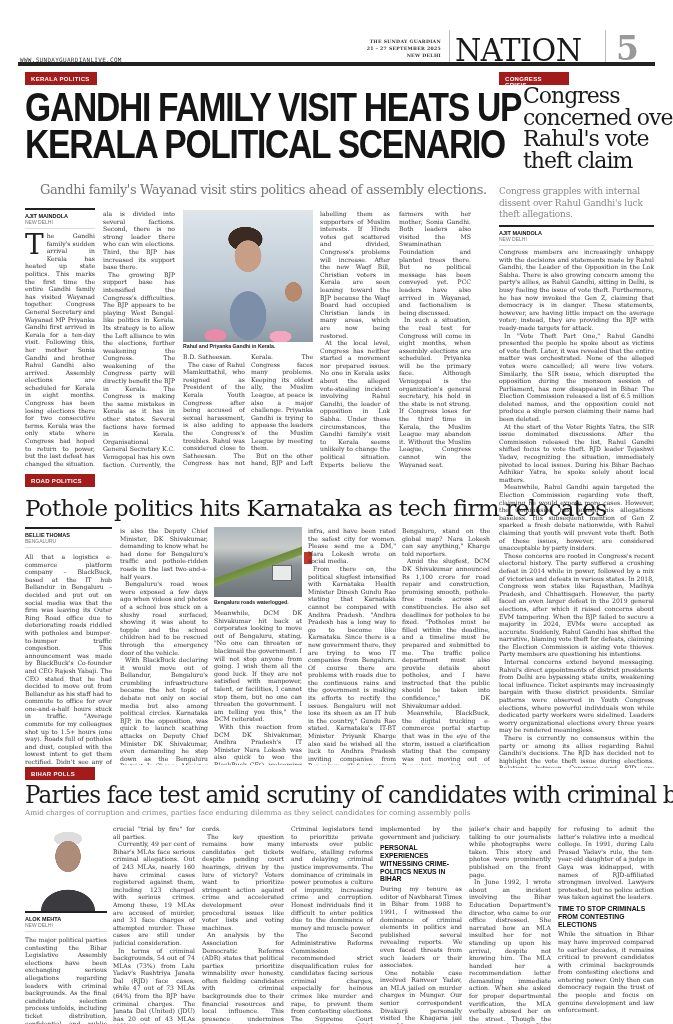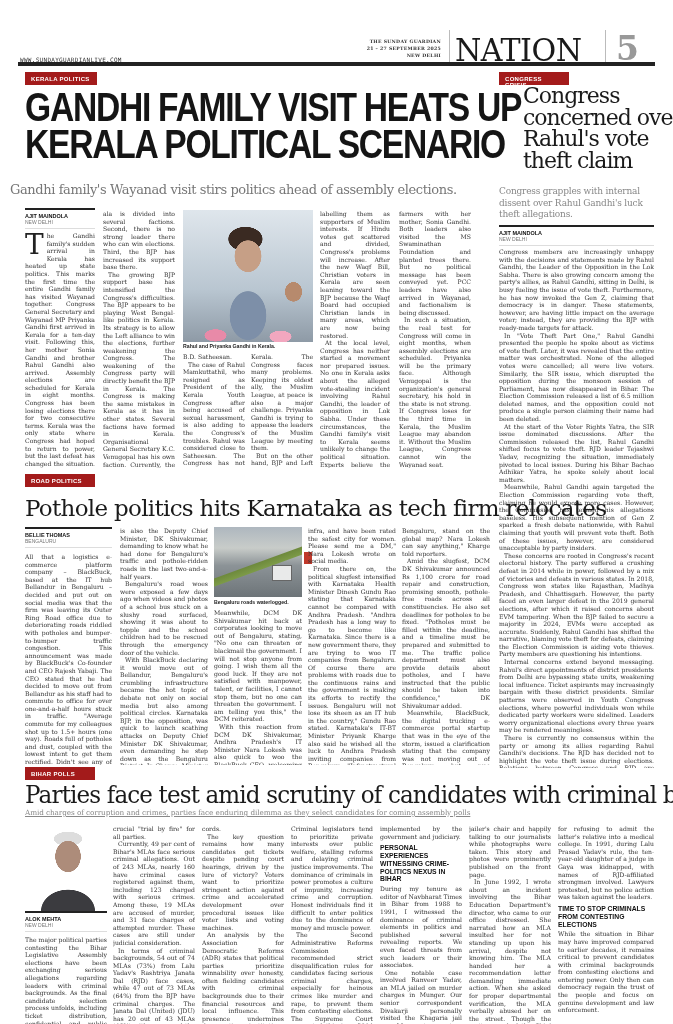--- a/index.html
+++ b/index.html
@@ -21,21 +21,21 @@
   .col { position: absolute; overflow: hidden; }
   .col p { text-indent: 5px; }
   .col p.first { text-indent: 0; }
 
   .byline { position: absolute; border-top: 2px solid #222; padding-top: 3px; }
   .byline .name { font: bold 5.5px "Liberation Sans", sans-serif; color: #111; }
   .byline .place { font: 5px "Liberation Sans", sans-serif; color: #777; border-bottom: 1px solid #ddd; padding-bottom: 3px; }
 
   
   .h1 { position: absolute; left: 25px; top: 89px; font: bold 40px "Liberation Sans", sans-serif; line-height: 37px; color: #151515; letter-spacing: -1.5px; transform: scaleX(.84); transform-origin: left; white-space: nowrap; }
-  .h1-sub { position: absolute; left: 10px; top: 182px; font: 13px "DejaVu Serif", serif; color: #777; letter-spacing: -.4px; white-space: nowrap; }
+  .h1-sub { position: absolute; left: 40px; top: 182px; font: 13px "DejaVu Serif", serif; color: #777; letter-spacing: -.4px; white-space: nowrap; }
   .dropcap { float: left; font: 28px "DejaVu Serif", serif; line-height: 24px; margin: 1px 3px 0 0; color: #222; }
 
   .photo1 { position: absolute; left: 183px; top: 210px; width: 130px; height: 132px; background:
       radial-gradient(ellipse 22px 26px at 50% 35%, #c69f86 60%, transparent 62%),
       radial-gradient(ellipse 28px 20px at 48% 22%, #3a2a22 60%, transparent 62%),
       radial-gradient(ellipse 30px 40px at 50% 80%, #7d8fa8 60%, transparent 62%),
       radial-gradient(ellipse 14px 16px at 85% 62%, #b78a6d 60%, transparent 62%),
       radial-gradient(ellipse 18px 10px at 25% 95%, #e88aa8 60%, transparent 62%),
       radial-gradient(ellipse 18px 10px at 75% 96%, #f2a7bf 60%, transparent 62%),
       linear-gradient(#dfe6ec, #b9c6d1 60%, #8e9aa6); }
@@ -48,21 +48,21 @@
   
   .h3 { position: absolute; left: 25px; top: 495px; font: 23px "DejaVu Serif", serif; color: #1a1a1a; letter-spacing: -.7px; white-space: nowrap; }
   .photo3 { position: absolute; left: 258px; top: 520px; width: 115px; height: 70px; background:
       linear-gradient(160deg, transparent 50%, #6e8a3d 51%, #7c9a47 58%, transparent 59%),
       linear-gradient(#aeb7bf 0, #c8ccc9 30%, #8c9397 55%, #6d7478 100%); }
   .photo3 .truck { position: absolute; left: 58px; top: 38px; width: 20px; height: 16px; background: #e9eaea; border: 1px solid #666; }
   .photo3 .truck2 { position: absolute; left: 90px; top: 25px; width: 8px; height: 12px; background: #c0392b; }
 
   
   .h4 { position: absolute; left: 25px; top: 781px; font: 24px "DejaVu Serif", serif; color: #1a1a1a; letter-spacing: -.9px; white-space: nowrap; transform: scaleX(.96); transform-origin: left; }
-  .h4-sub { position: absolute; left: 25px; top: 808px; font: 7.3px "DejaVu Serif", serif; color: #888; white-space: nowrap; letter-spacing: -.1px; text-decoration: underline; }
+  .h4-sub { position: absolute; left: 25px; top: 808px; font: 7.3px "DejaVu Serif", serif; color: #888; white-space: nowrap; letter-spacing: -.1px; }
   .photo4 { position: absolute; left: 29px; top: 823px; width: 78px; height: 88px; background:
       radial-gradient(ellipse 18px 22px at 50% 38%, #b48b74 70%, transparent 72%),
       radial-gradient(ellipse 20px 10px at 50% 18%, #ddd 70%, transparent 72%),
       radial-gradient(ellipse 38px 30px at 50% 100%, #3b3b40 70%, transparent 72%),
       #fff; filter: grayscale(.2); }
   .subhead { font: bold 6.8px "Liberation Sans", sans-serif; line-height: 7.8px; color: #111; margin: 4px 0 2px; text-align: left; text-indent: 0 !important; }
 </style>
 </head>
 <body>
 

